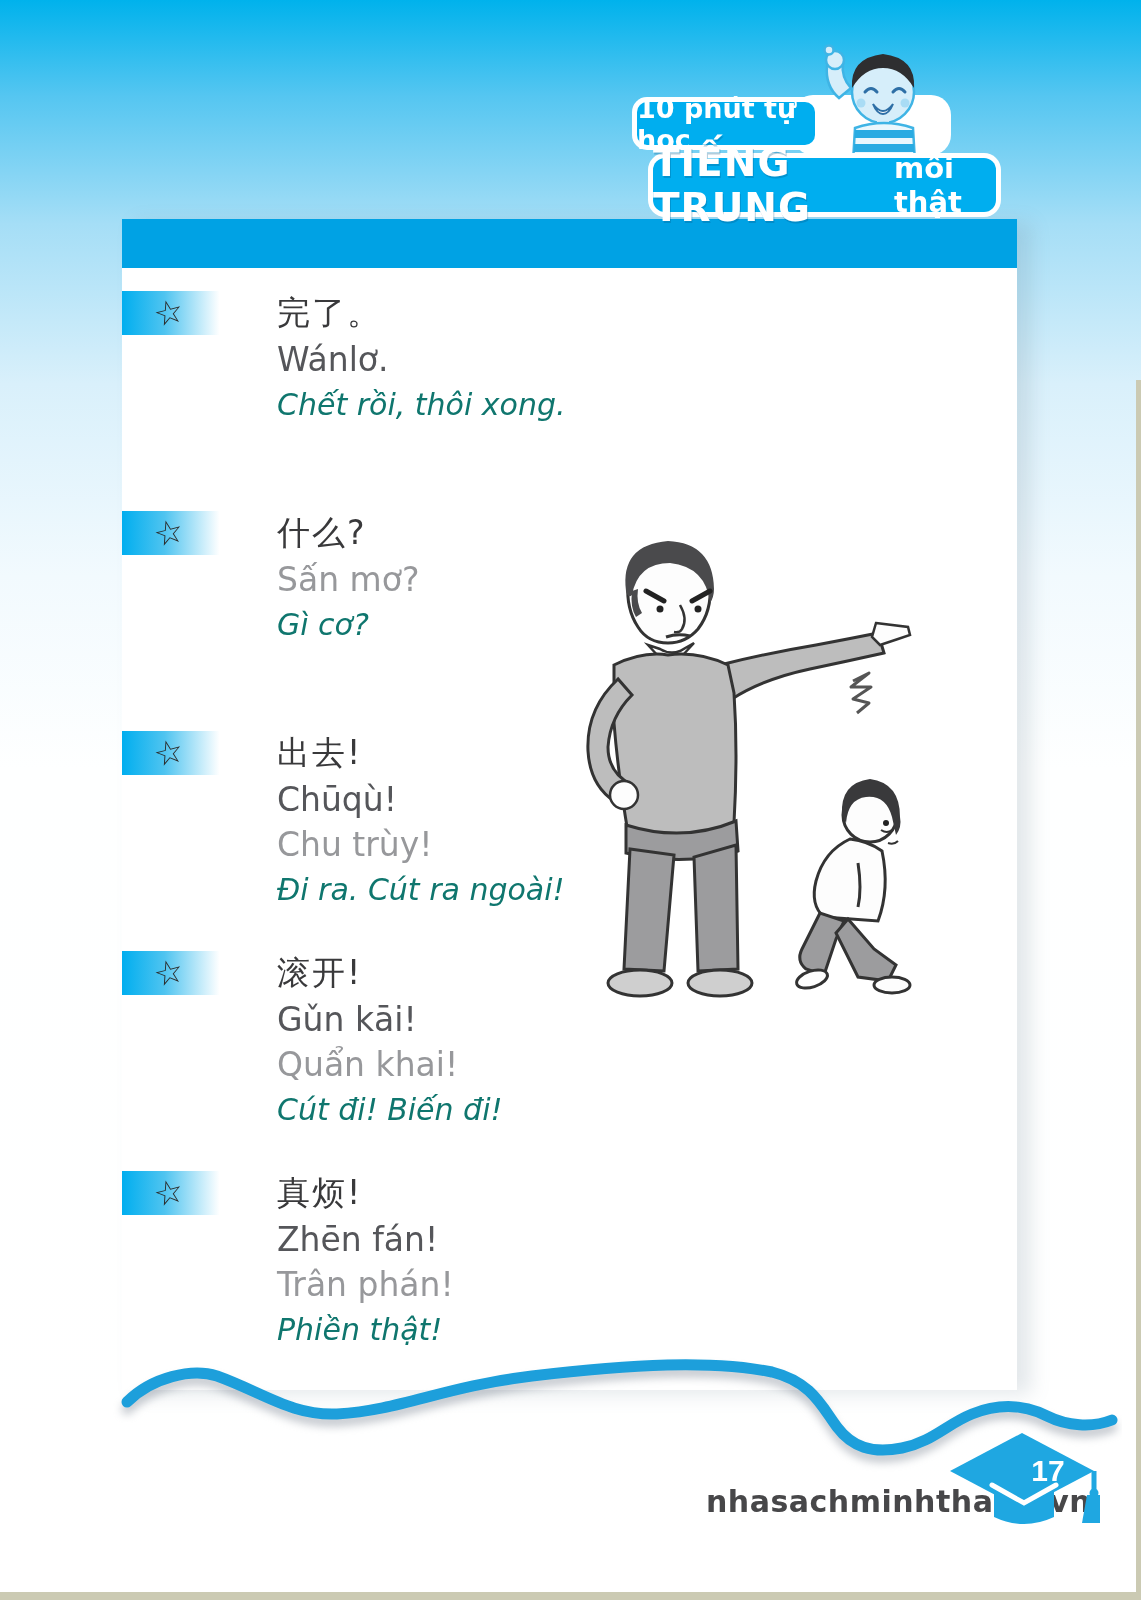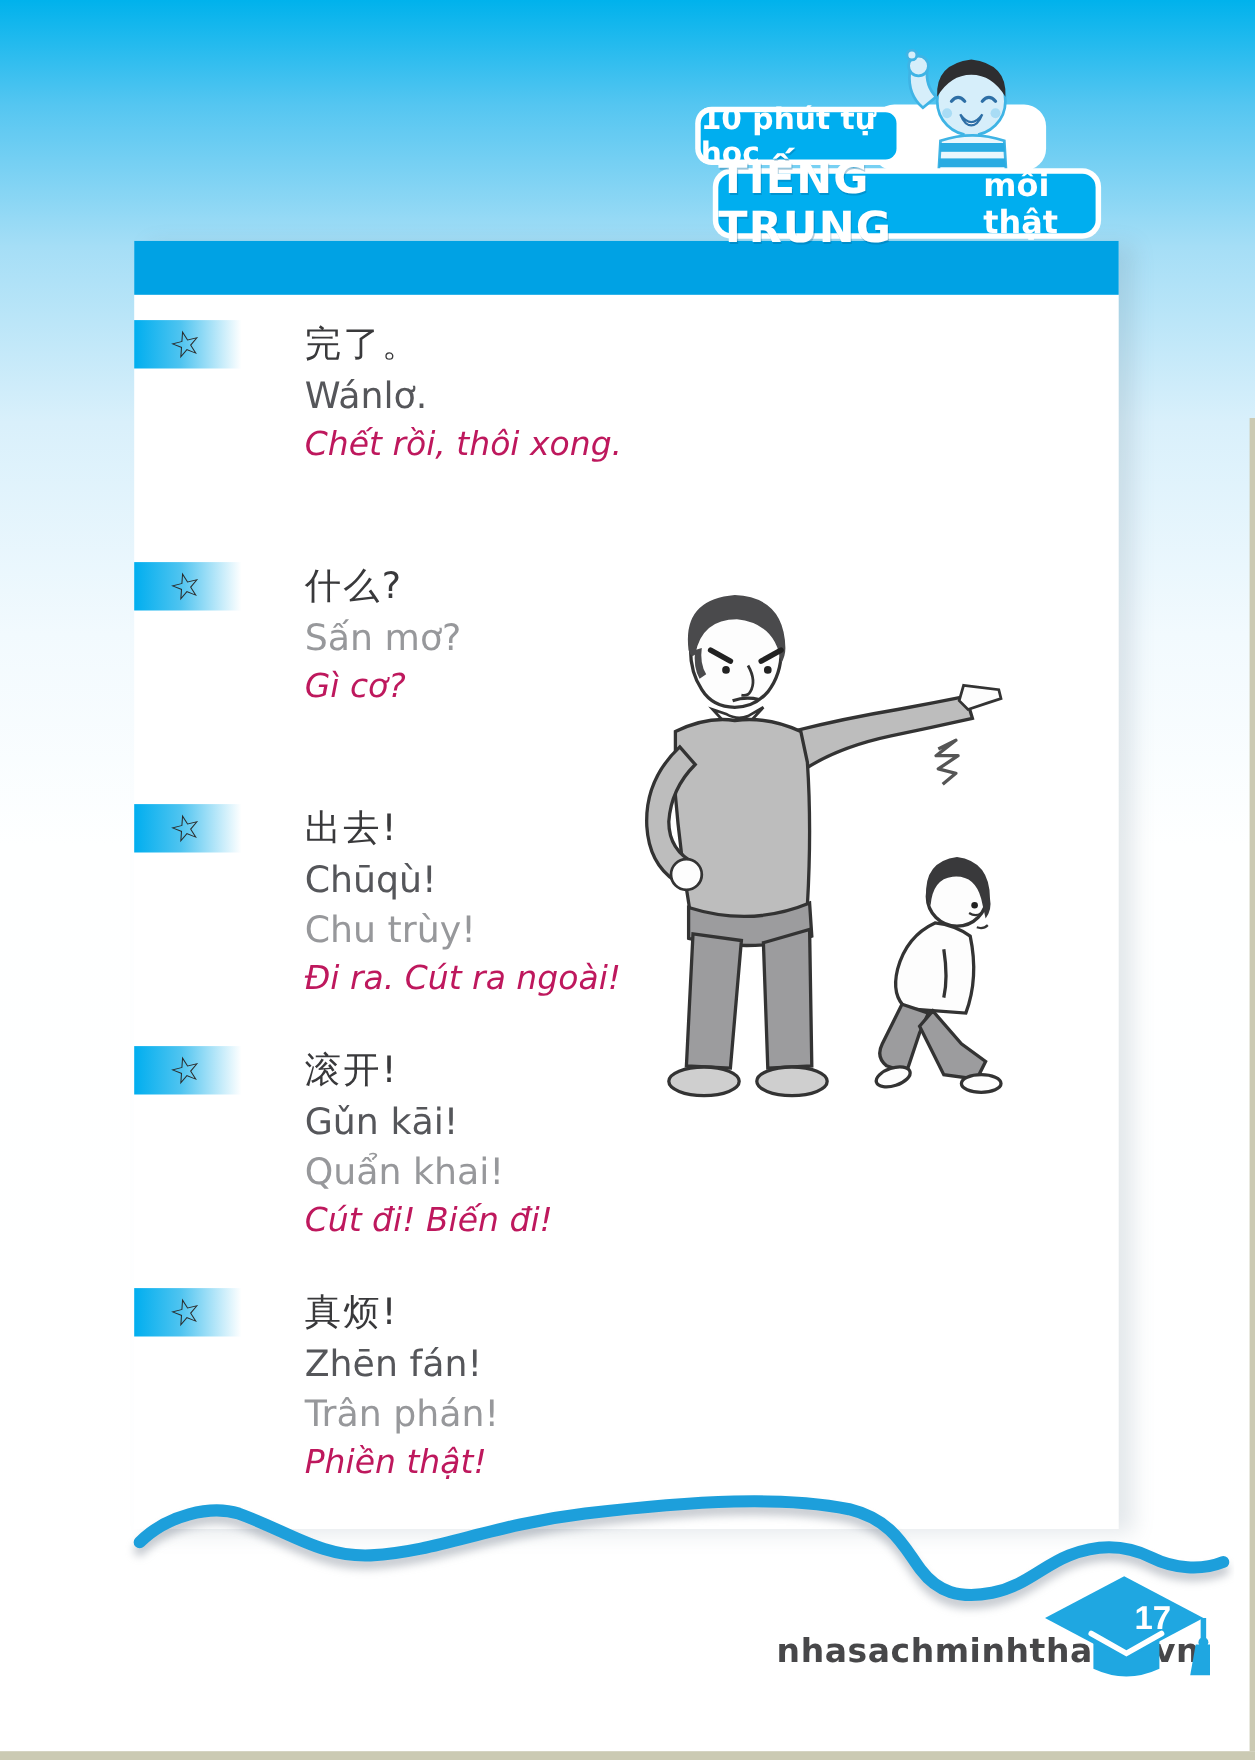--- a/index.html
+++ b/index.html
@@ -35,21 +35,21 @@
   .entry{position:absolute;left:0;width:100%;}
   .e1{top:69px}.e2{top:289px}.e3{top:509px}.e4{top:729px}.e5{top:949px}
   .star-bar{position:absolute;left:0;top:3px;width:106px;height:44px;
     background:linear-gradient(90deg,#00AEEF 0%,#4FC4F0 40%,rgba(255,255,255,0) 92%);}
   .star{position:absolute;left:32px;top:2px;font-size:33px;color:#2B2B2B;font-weight:bold;
         transform:rotate(-14deg);line-height:40px;}
   .lines{margin-left:155px;}
   .zh{font-size:33px;color:#39393B;line-height:49px;letter-spacing:2px;}
   .py{font-size:33px;color:#55565A;font-weight:400;line-height:45px;}
   .ph{font-size:33px;color:#97989B;font-weight:500;line-height:45px;}
-  .vi{font-size:30px;color:#be185d;font-weight:500;font-style:italic;line-height:45px;}
+  .vi{font-size:30px;color:#0f766e;font-weight:500;font-style:italic;line-height:45px;}
 
   .illustration{position:absolute;left:426px;top:314px;width:372px;height:468px;}
 
   .wave{position:absolute;left:112px;top:1332px;width:1010px;height:150px;z-index:5;}
 
   .website{position:absolute;left:706px;top:1484px;font-size:30px;font-weight:bold;color:#474749;letter-spacing:.5px;}
   .gradcap{position:absolute;left:944px;top:1430px;width:156px;height:110px;}
 </style>
 </head>
 <body>

